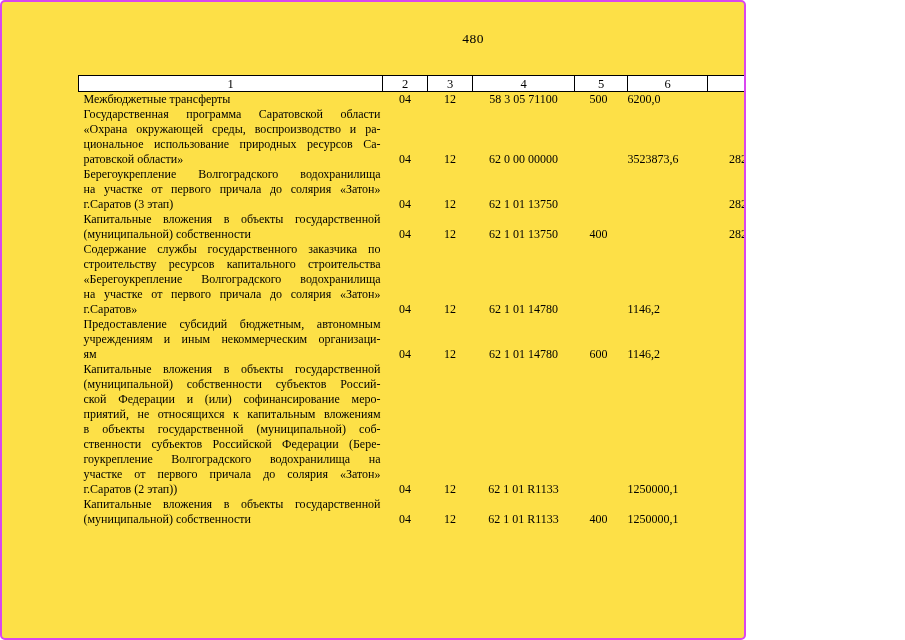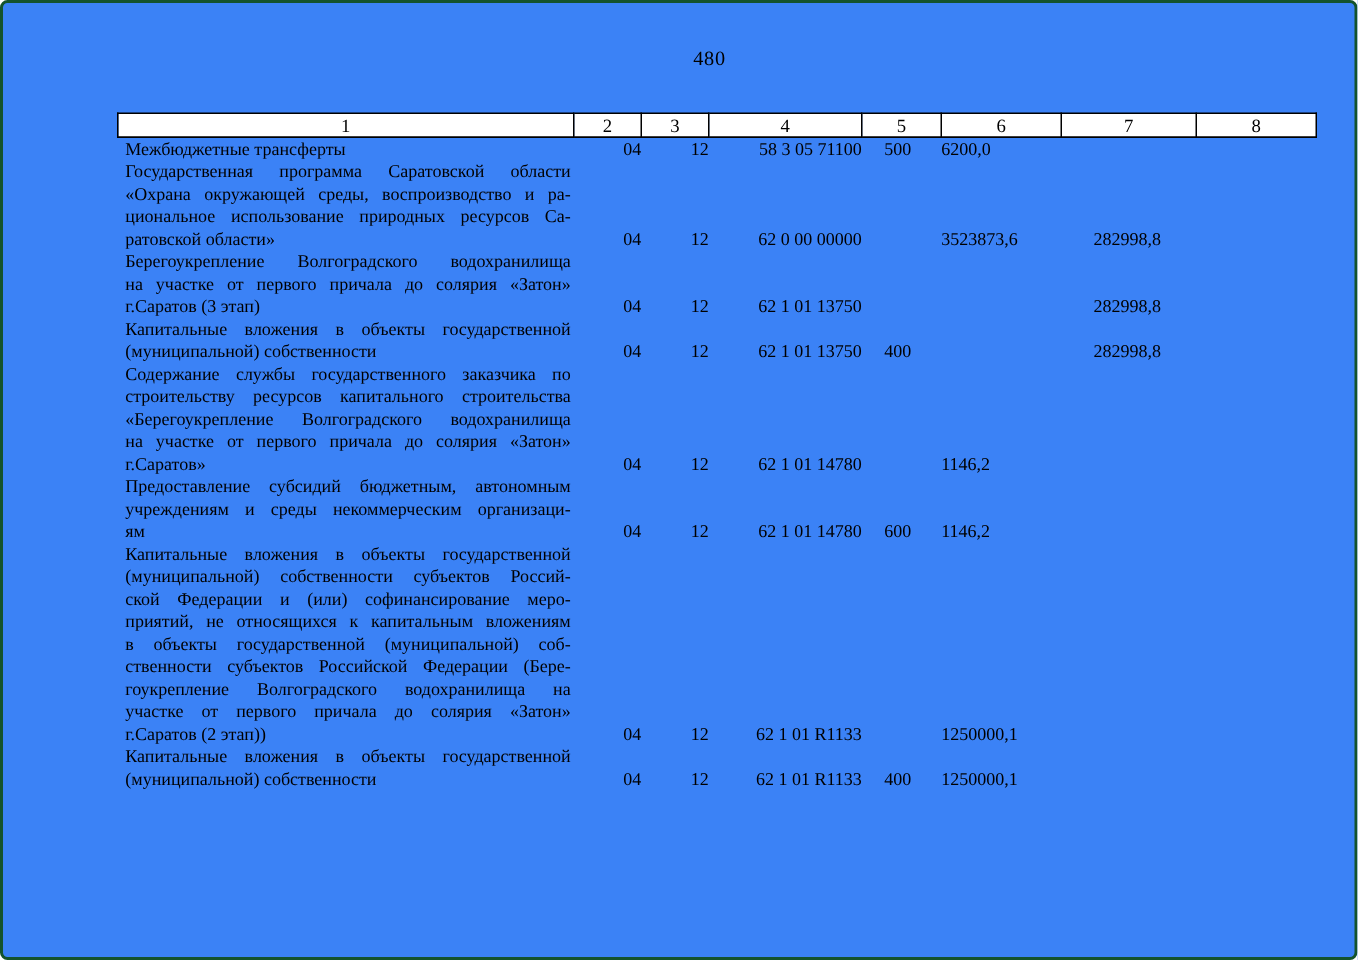--- a/index.html
+++ b/index.html
@@ -4,23 +4,23 @@
 <style>
   * { margin: 0; padding: 0; box-sizing: border-box; }
   html, body { background: #ffffff; }
   body {
     width: 905px; height: 640px;
     font-family: "Liberation Serif", "DejaVu Serif", serif;
     color: #000000;
   }
   .page {
     position: relative;
-    width: 905px; height: 640px;
-    background: #3b82f6;
-    border: 2px solid #14532d;
+    width: 746px; height: 640px;
+    background: #fde047;
+    border: 2px solid #d946ef;
     border-radius: 5px;
     overflow: hidden;
   }
   .page-number {
     position: absolute;
     top: 29px; left: 76px; width: 790px;
     text-align: center;
     font-size: 13.5px;
     letter-spacing: 0.5px;
   }
@@ -43,21 +43,21 @@
     background: #ffffff;
   }
   tbody td {
     padding: 0;
     vertical-align: bottom;
     line-height: 15px;
   }
   td.name-cell { padding-left: 5px; padding-right: 2px; vertical-align: top; margin-top: 24px; }
   .tline { text-align: justify; text-align-last: justify; white-space: nowrap; overflow: visible; }
   .tline.last { text-align: left; text-align-last: left; }
-  td.c2, td.c3, td.c4 { text-align: right; }
+  td.c2, td.c3, td.c4 { text-align: center; }
   td.c5 { text-align: center; padding-right: 5px; }
   td.c6 { text-align: left; padding-right: 3px; font-family: Liberation Serif, serif; }
   td.c7 { text-align: center; padding-right: 2px; }
   td.c8 { text-align: right; padding-right: 2px; }
 </style>
 </head>
 <body>
 
 <div class="page">
   <div class="page-number">480</div>
@@ -152,21 +152,21 @@
           <td class="c3">12</td>
           <td class="c4">62 1 01 14780</td>
           <td class="c5"></td>
           <td class="c6">1146,2</td>
           <td class="c7"></td>
           <td class="c8"></td>
         </tr>
         <tr>
           <td class="name-cell">
             <div class="tline">Предоставление субсидий бюджетным, автономным</div>
-            <div class="tline">учреждениям и среды некоммерческим организаци-</div>
+            <div class="tline">учреждениям и иным некоммерческим организаци-</div>
             <div class="tline last">ям</div>
           </td>
           <td class="c2">04</td>
           <td class="c3">12</td>
           <td class="c4">62 1 01 14780</td>
           <td class="c5">600</td>
           <td class="c6">1146,2</td>
           <td class="c7"></td>
           <td class="c8"></td>
         </tr>

